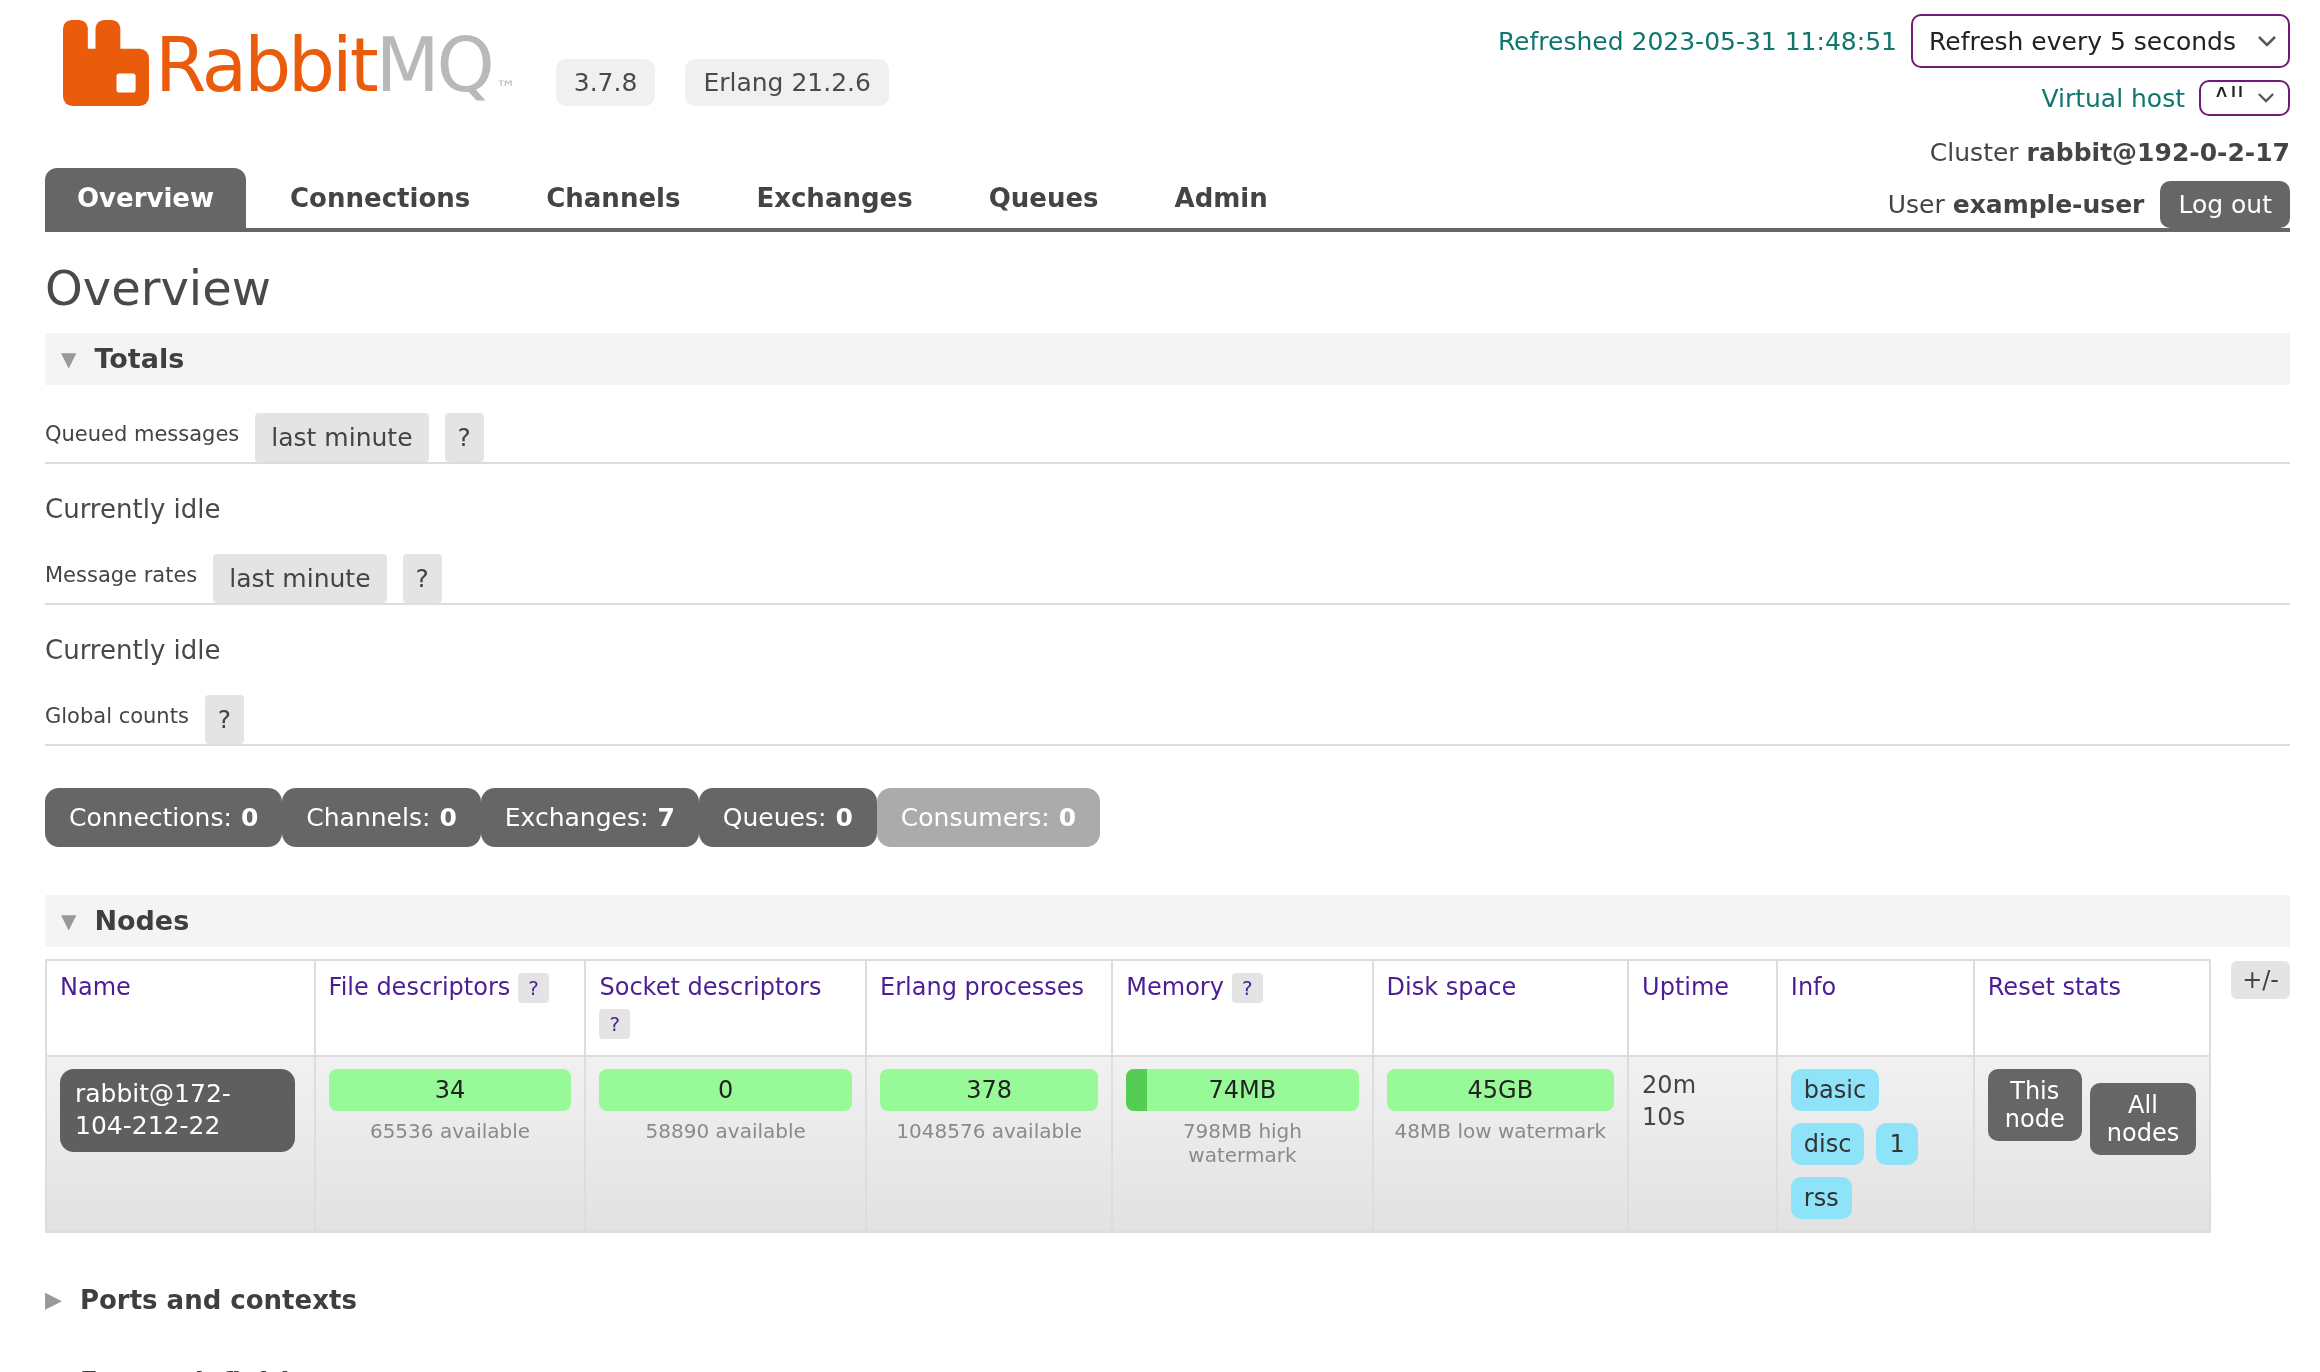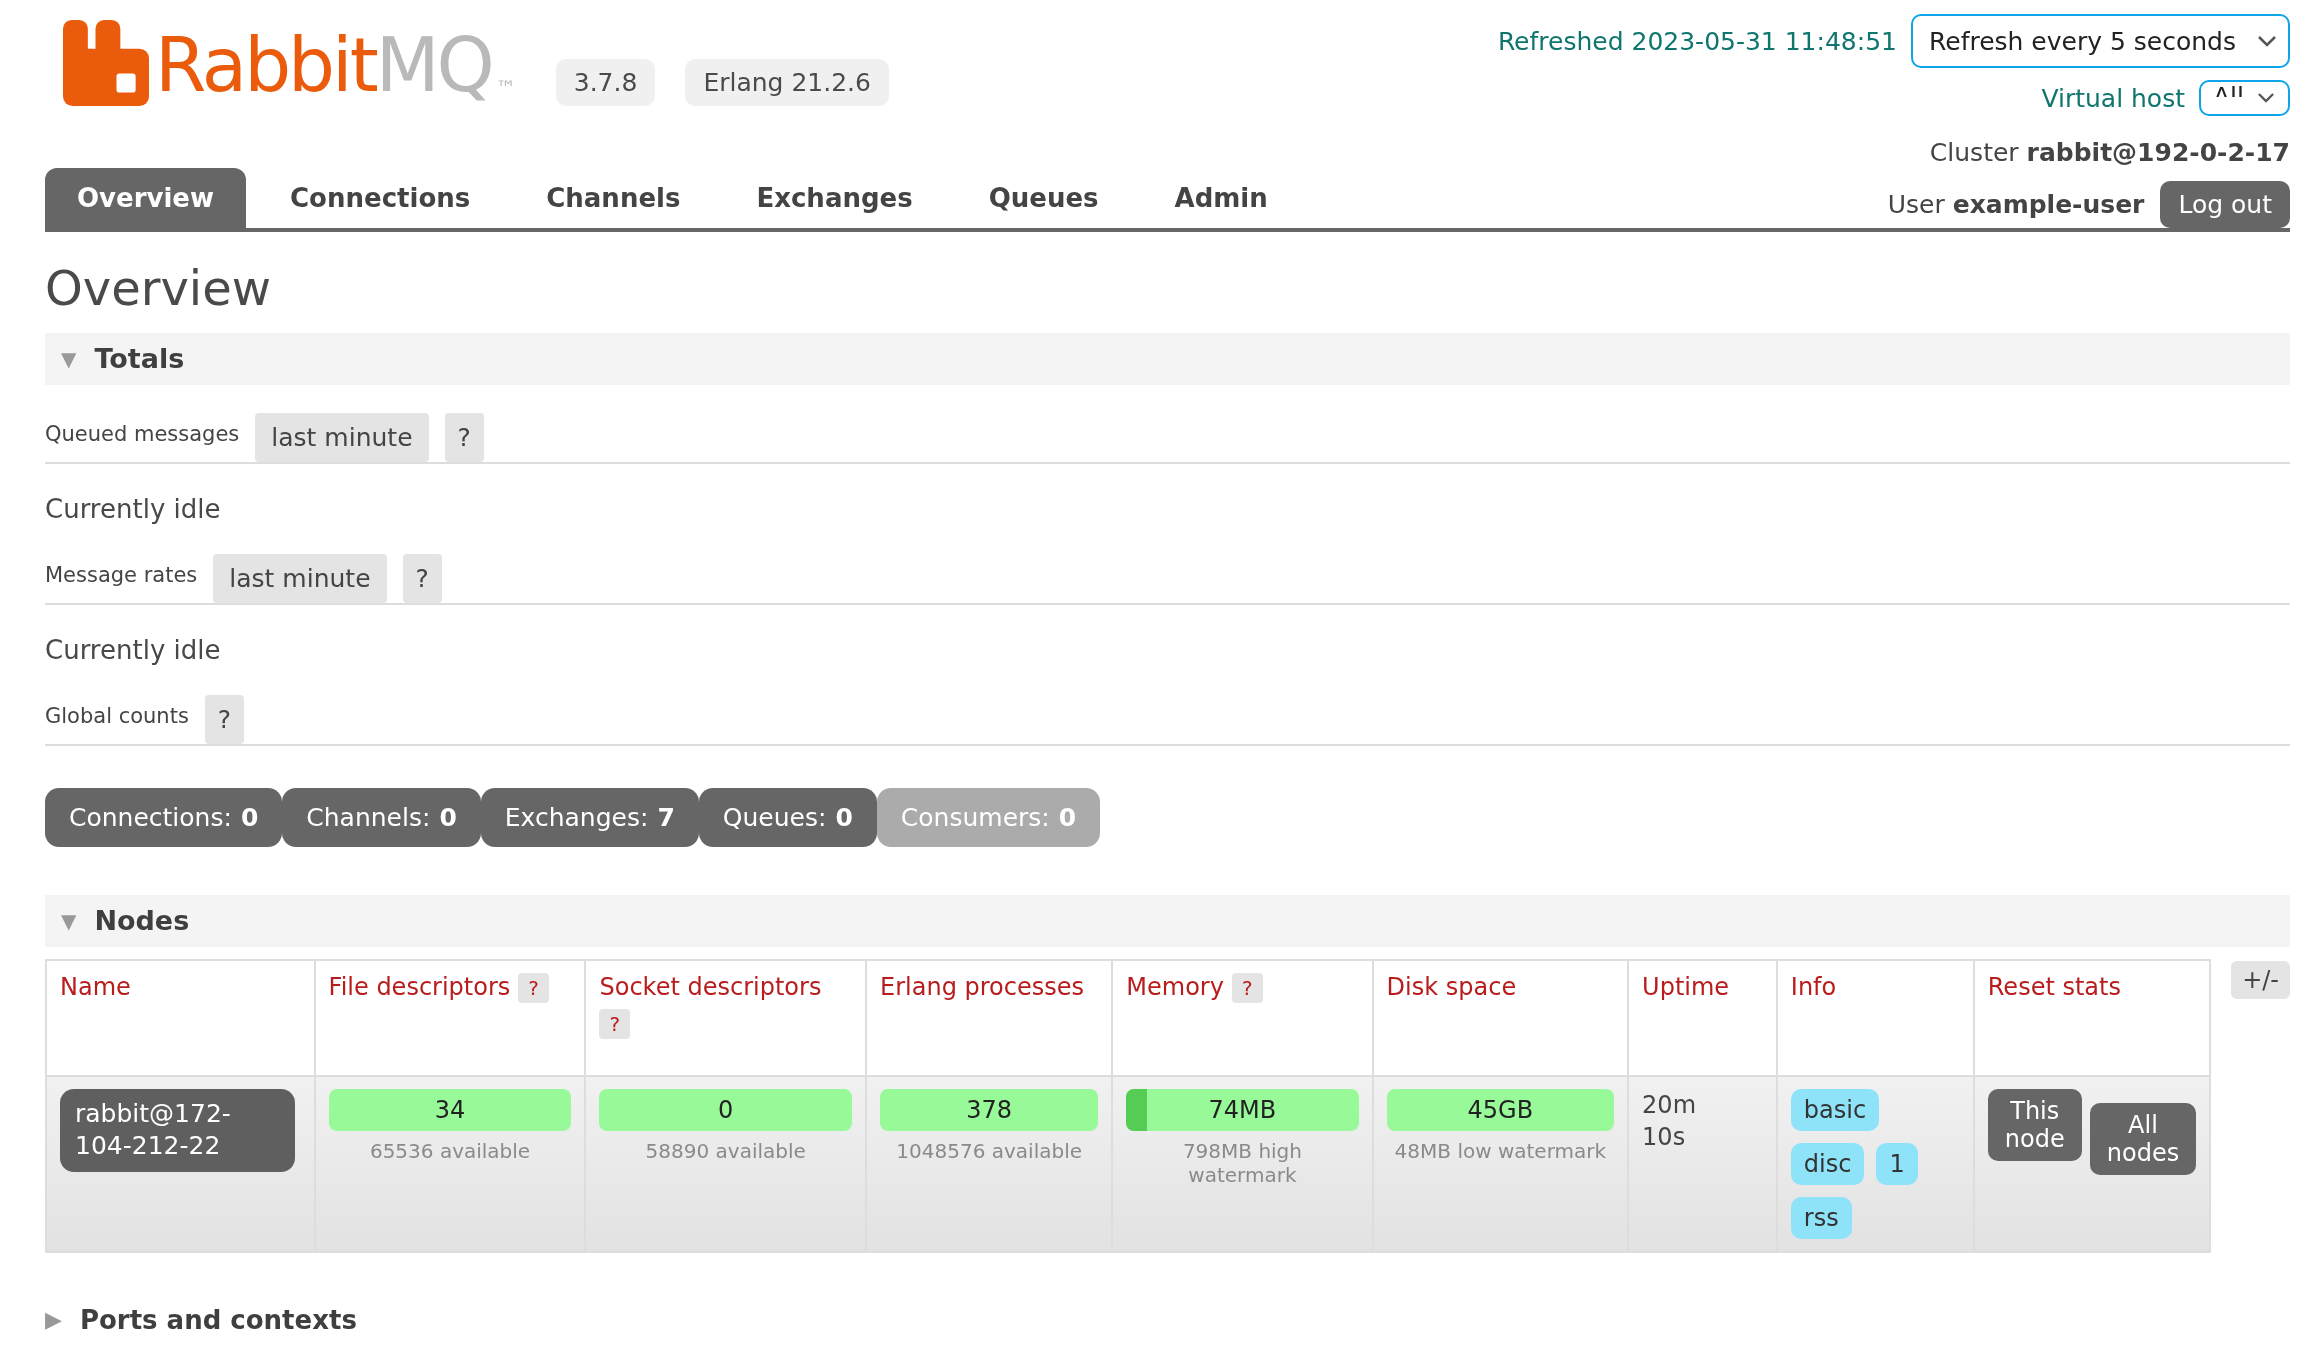--- a/index.html
+++ b/index.html
@@ -23,21 +23,21 @@
   .logo-tm { font-size: 20px; color: #b9b9b9; align-self: flex-end; margin: 0 0 10px -2px; }
   .version-badges { display: flex; gap: 30px; margin-bottom: 4px; }
   .v-badge { background: #f0f0f0; border-radius: 10px; padding: 9px 18px; font-size: 25px; color: #4a4a4a; }
 
   .header-right { position: absolute; top: 14px; right: 0; display: flex; flex-direction: column; align-items: flex-end; }
   .refresh-row, .vhost-row, .user-row { display: flex; align-items: center; }
   .hdr-label { font-size: 25px; color: #0f766e; }
   .select-wrap { position: relative; display: inline-block; margin-left: 14px; }
   select {
     appearance: none; -webkit-appearance: none;
-    background: #fff; border: 2px solid #0ea5e9; border-radius: 10px;
+    background: #fff; border: 2px solid #701a75; border-radius: 10px;
     font-family: inherit; font-size: 25px; color: #222;
     height: 54px; padding: 0 52px 0 16px;
   }
   select.small { height: 36px; padding: 0 44px 17px 12px; }
   .chevron { position: absolute; right: 14px; top: 50%; width: 18px; height: 12px; transform: translateY(-50%); pointer-events: none; }
   .chevron svg { display: block; }
   .vhost-row { margin-top: 12px; }
   .cluster-row { margin-top: 22px; font-size: 25px; }
   .cluster-row b { margin-left: 8px; }
   .user-row { margin-top: 14px; font-size: 25px; }
@@ -66,21 +66,21 @@
 
   .stats-row { display: flex; margin: 42px 0 48px; }
   .stat { background: #666; color: #fff; font-size: 25px; padding: 15px 24px; border-radius: 14px; cursor: pointer; white-space: nowrap; }
   .stat b { margin-left: 9px; }
   .stat.disabled { background: #ababab; cursor: default; }
 
   
   .nodes-wrap { display: flex; align-items: flex-start; gap: 20px; margin-top: 10px; }
   table.nodes { border-collapse: collapse; table-layout: fixed; flex: 1; }
   table.nodes th, table.nodes td { border: 2px solid #ddd; text-align: left; vertical-align: top; padding: 12px 13px; }
-  table.nodes th { font-weight: normal; font-size: 24px; color: #b91c1c; background: #fff; height: 116px; }
+  table.nodes th { font-weight: normal; font-size: 24px; color: #4c1d95; background: #fff; height: 96px; }
   table.nodes td { background: linear-gradient(#f1f1f1, #e2e2e2); height: 150px; }
   .help-sm { background: #e4e4e4; border-radius: 4px; padding: 3px 10px; font-size: 20px; margin-left: 8px; display: inline-block; cursor: pointer; }
   .help-sm.block { margin-left: 0; margin-top: 8px; }
 
   .node-name { display: inline-block; background: #5f5f5f; color: #fff; border-radius: 14px; padding: 9px 15px; font-size: 25px; line-height: 1.3; max-width: 235px; overflow-wrap: anywhere; cursor: pointer; }
   .bar { position: relative; background: #98f998; border-radius: 8px; text-align: center; font-size: 24px; color: #222; padding: 7px 0; overflow: hidden; }
   .bar .fill { position: absolute; left: 0; top: 0; bottom: 0; background: #55cd55; }
   .bar .val { position: relative; }
   .bar-detail { text-align: center; font-size: 20px; color: #8a8a8a; margin-top: 8px; }
   .uptime-cell div { font-size: 24px; line-height: 1.35; }

